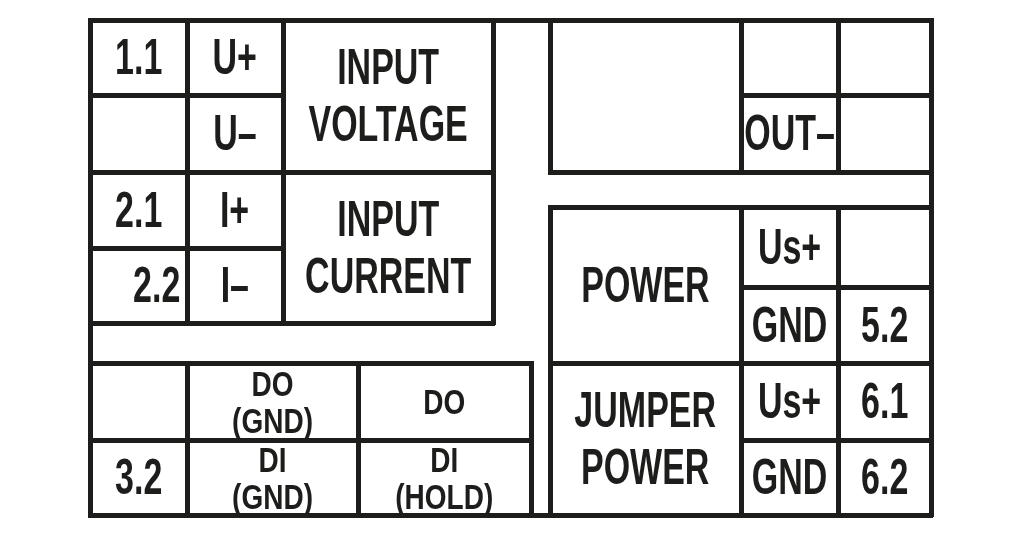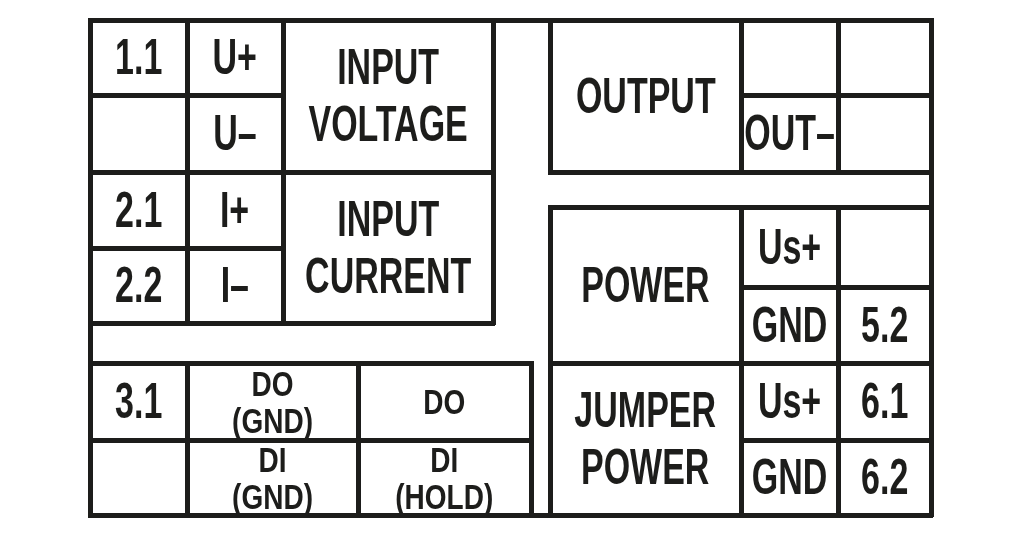--- a/index.html
+++ b/index.html
@@ -96,61 +96,58 @@
       <div>VOLTAGE</div>
     </span>
   </div>
 
   <div class="cell lg" style="left:90px;top:172px;width:97px;height:76px">
     <span class="cond-lg">2.1</span>
   </div>
   <div class="cell lg" style="left:187px;top:172px;width:96px;height:76px">
     <span class="cond-lg">I+</span>
   </div>
-  <div class="cell lg" style="left:90px;top:248px;width:97px;height:75px">
+  <div class="cell lg" style="left:108px;top:248px;width:97px;height:75px">
     <span class="cond-lg">2.2</span>
   </div>
   <div class="cell lg" style="left:187px;top:248px;width:96px;height:75px">
     <span class="cond-lg">I–</span>
   </div>
   <div class="cell lg" style="left:283px;top:172px;width:210px;height:151px">
     <span class="cond-lg">
       <div>INPUT</div>
       <div>CURRENT</div>
     </span>
   </div>
 
-  <div class="cell lg" style="left:90px;top:363px;width:97px;height:77px">
-    <span class="cond-lg">3.1</span>
-  </div>
   <div class="cell sm" style="left:187px;top:363px;width:171px;height:77px">
     <span class="cond-sm">
       <div>DO</div>
       <div>(GND)</div>
     </span>
   </div>
   <div class="cell sm" style="left:358px;top:363px;width:173px;height:77px">
     <span class="cond-sm">DO</span>
+  </div>
+  <div class="cell lg" style="left:90px;top:440px;width:97px;height:75px">
+    <span class="cond-lg">3.2</span>
   </div>
   <div class="cell sm" style="left:187px;top:440px;width:171px;height:75px">
     <span class="cond-sm">
       <div>DI</div>
       <div>(GND)</div>
     </span>
   </div>
   <div class="cell sm" style="left:358px;top:440px;width:173px;height:75px">
     <span class="cond-sm">
       <div>DI</div>
       <div>(HOLD)</div>
     </span>
   </div>
 
-  <div class="cell lg" style="left:550px;top:20px;width:191px;height:152px">
-    <span class="cond-lg">OUTPUT</span>
-  </div>
   <div class="cell lg" style="left:741px;top:95px;width:97px;height:77px">
     <span class="cond-lg">OUT–</span>
   </div>
 
   <div class="cell lg" style="left:550px;top:207px;width:191px;height:156px">
     <span class="cond-lg">POWER</span>
   </div>
   <div class="cell lg" style="left:741px;top:207px;width:97px;height:80px">
     <span class="cond-lg">Us+</span>
   </div>

